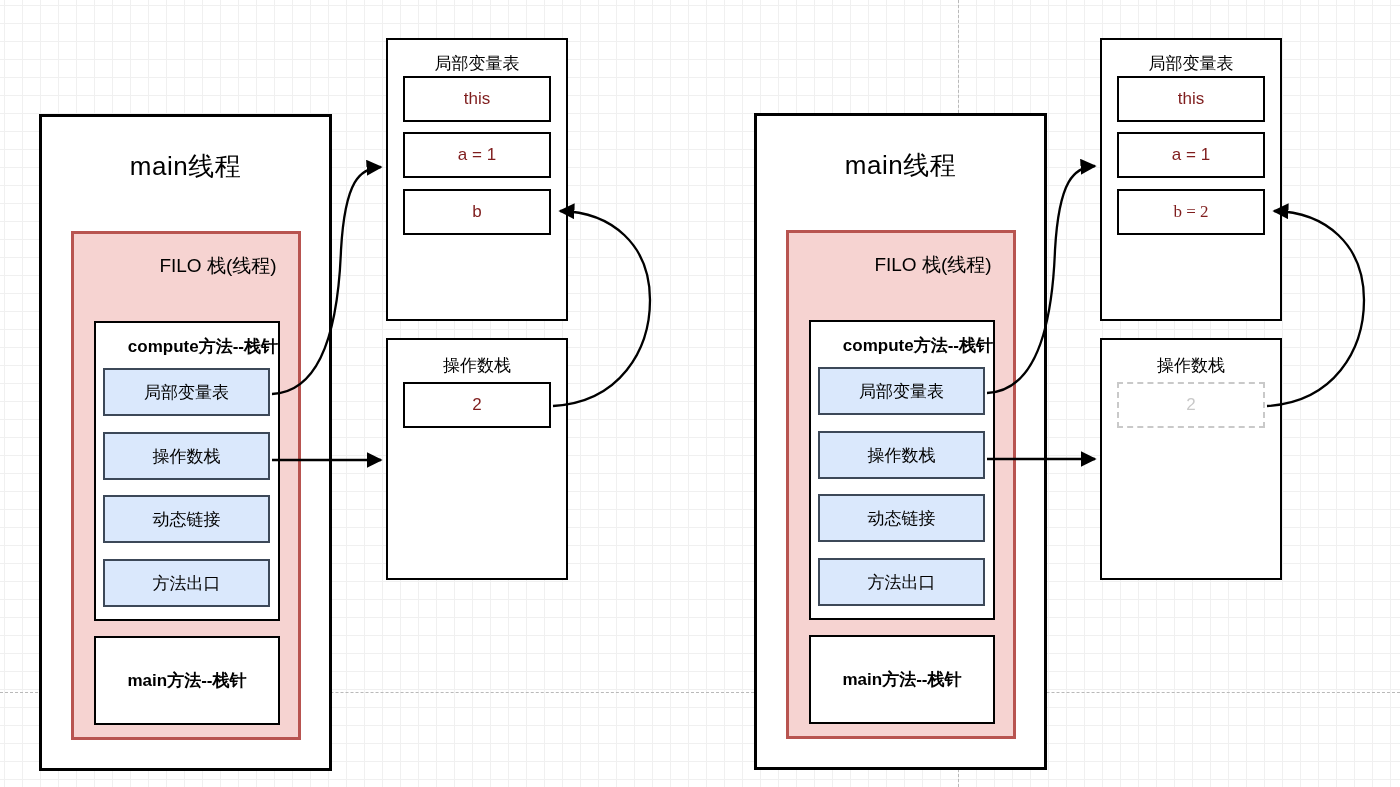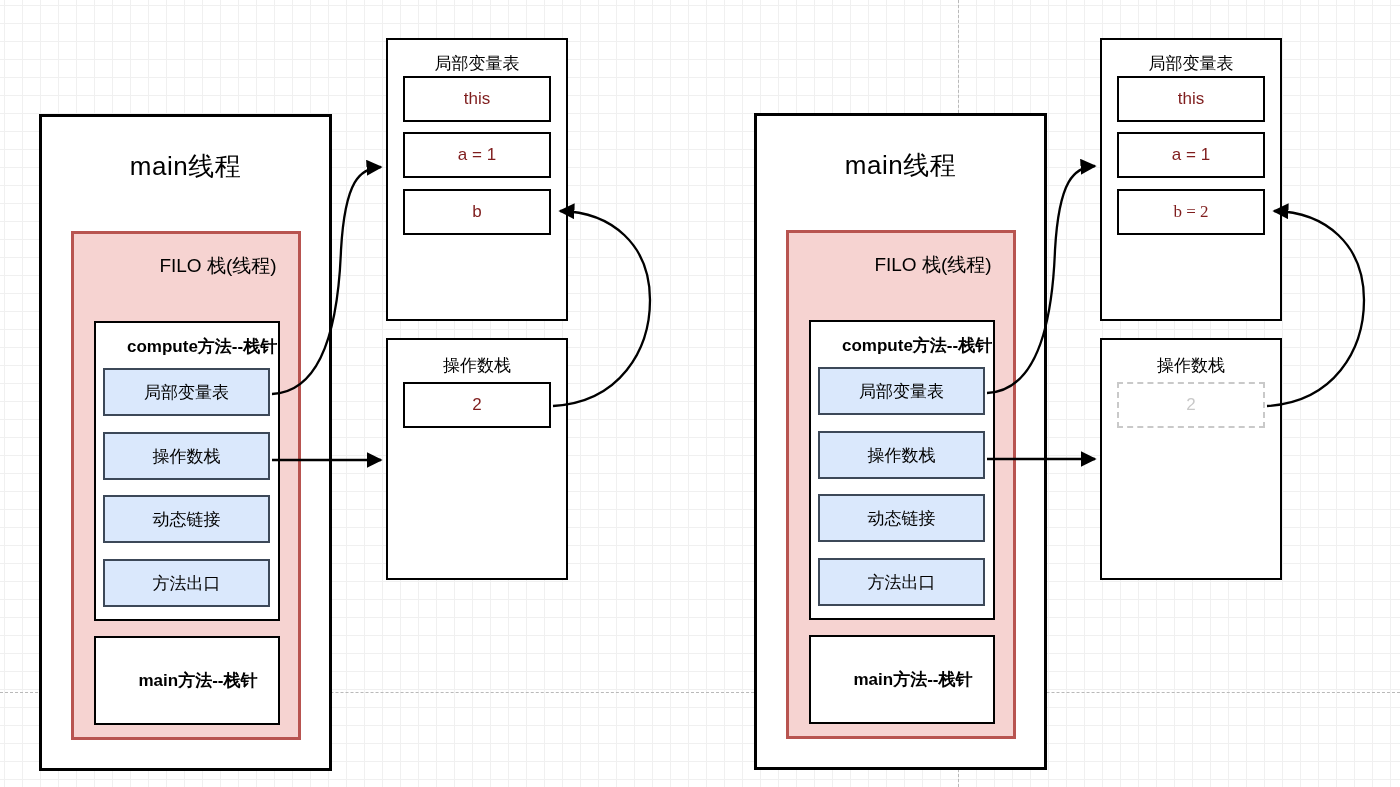--- a/index.html
+++ b/index.html
@@ -77,41 +77,39 @@
     margin-left: 32px;
   }
 
   
   .frame-box {
     border: 2.5px solid #000000;
     background: #ffffff;
   }
   .frame-title {
     position: absolute;
-    left: 11px;
-    width: 100%;
-    text-align: left;
+    left: 0;
+    width: 100%;
+    text-align: right;
     font-size: 17px;
     font-weight: bold;
     color: #000000;
-    padding-left: 20px;
   }
   .frame-title-center {
     position: absolute;
     left: 0;
     top: 0;
     width: 100%;
     height: 100%;
     display: flex;
     align-items: center;
     justify-content: center;
     font-size: 17px;
     font-weight: bold;
     color: #000000;
-    margin-left: 11px;
   }
 
   
   .slot-blue {
     border: 2px solid #3c4858;
     background: #dae8fc;
     display: flex;
     align-items: center;
     justify-content: center;
     font-size: 17px;

